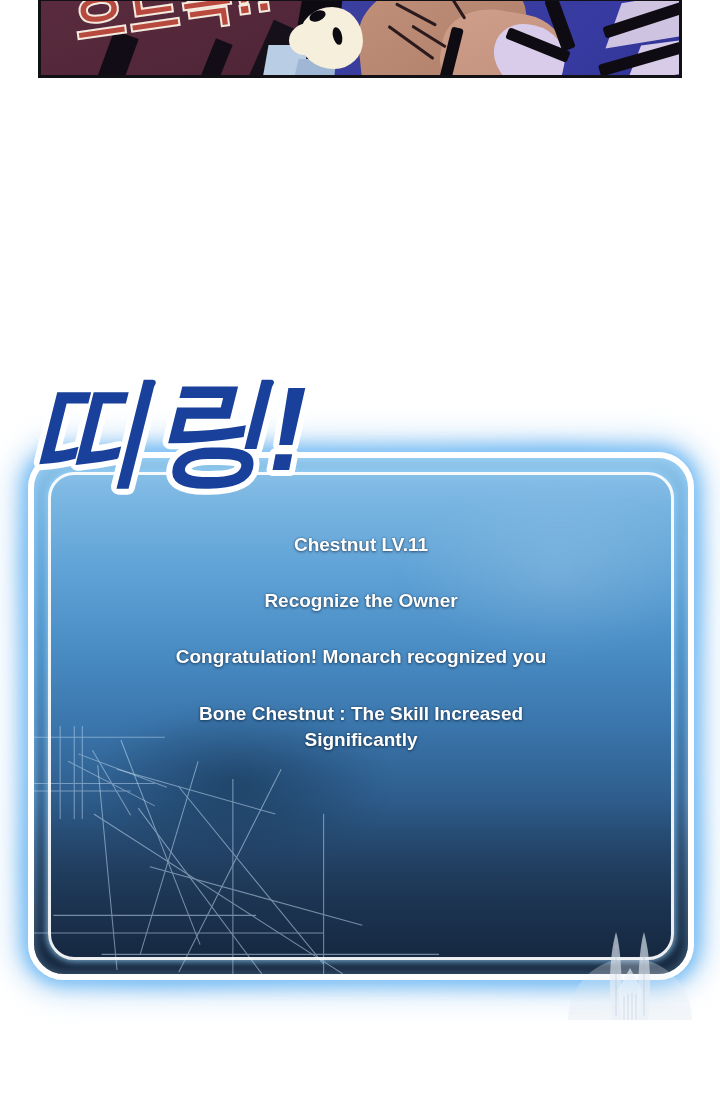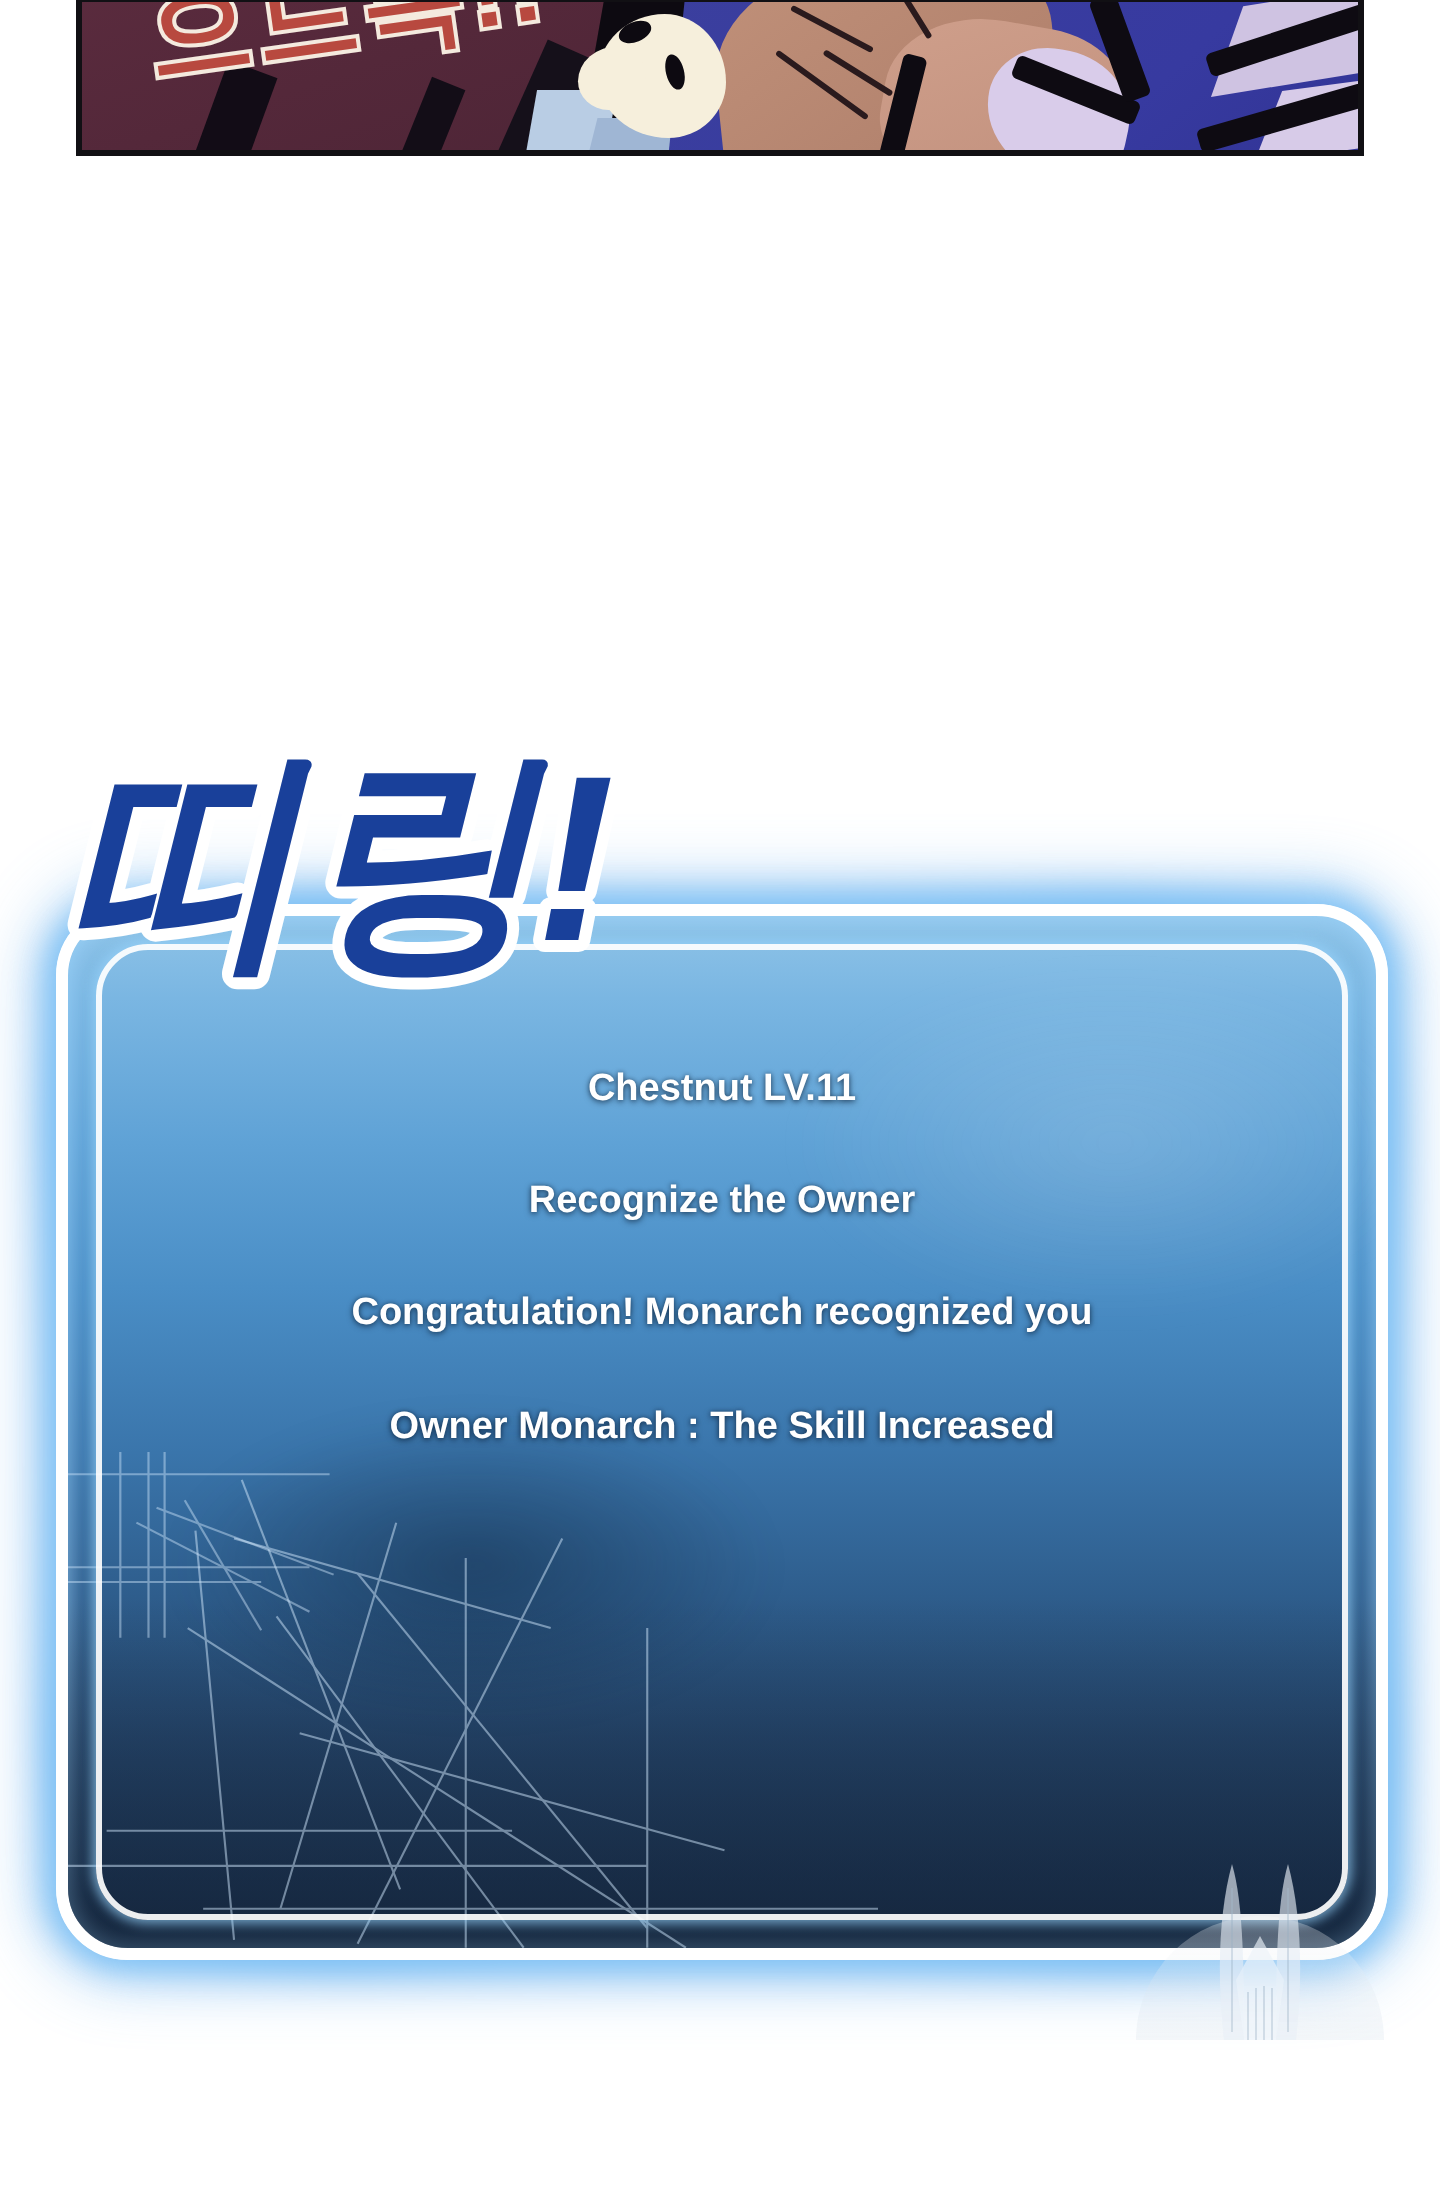--- a/index.html
+++ b/index.html
@@ -424,21 +424,22 @@
       <div class="block">
         <span class="line">Chestnut LV.11</span>
       </div>
       <div class="block">
         <span class="line">Recognize the Owner</span>
       </div>
       <div class="block">
         <span class="line">Congratulation! Monarch recognized you</span>
       </div>
       <div class="block">
-        <span class="line">Owner Monarch : The Skill Increased</span>
+        <span class="line">Bone Chestnut : The Skill Increased</span>
+        <span class="line">Significantly</span>
       </div>
     </div>
   </div>
 </div>
 
 <svg id="watermark" viewBox="0 0 140 100">
   <defs>
     <linearGradient id="wmg" x1="0" y1="0" x2="0" y2="1">
       <stop offset="0%" stop-color="#ffffff" stop-opacity="0.62"></stop>
       <stop offset="100%" stop-color="#c9d6e3" stop-opacity="0.45"></stop>

